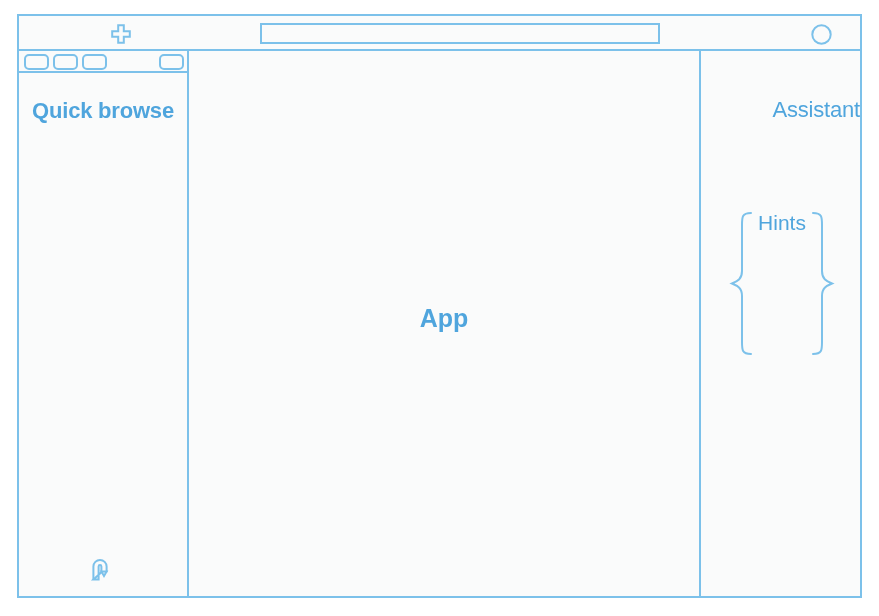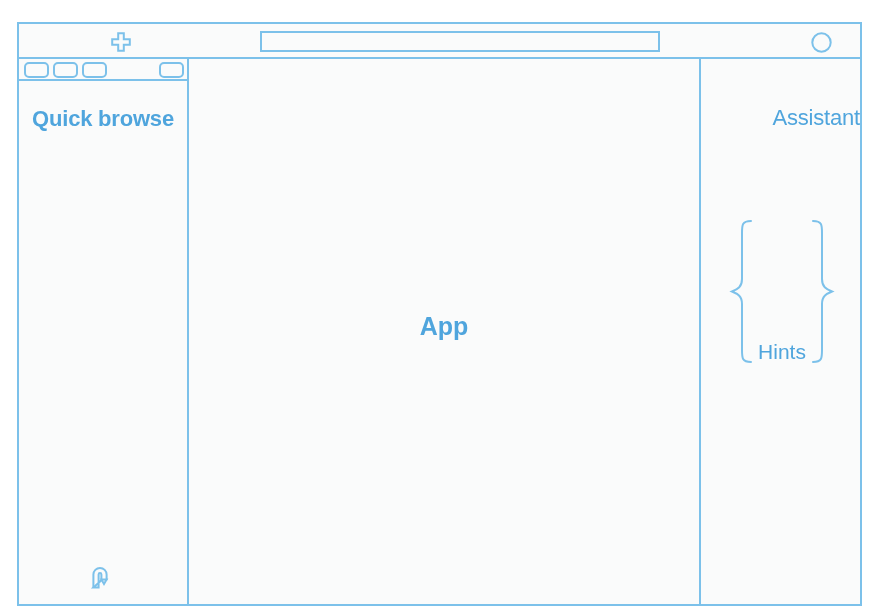--- a/index.html
+++ b/index.html
@@ -23,21 +23,20 @@
   
   .window-frame {
     position: absolute;
     left: 17px;
     top: 14px;
     width: 845px;
     height: 584px;
     box-sizing: border-box;
     border: 2px solid #7cc1ea;
     background: #fafbfb;
-    margin-top: 8px;
   }
 
   
   .header-bar {
     position: absolute;
     left: 0; top: 0;
     width: 100%;
     height: 35px;
     box-sizing: border-box;
     border-bottom: 2px solid #7cc1ea;
@@ -218,21 +217,21 @@
     letter-spacing: -0.2px;
   }
 
   .hints-block {
     position: absolute;
     left: 11px;
     top: 160px;
     width: 140px;
     height: 145px;
     display: flex;
-    align-items: flex-end;
+    align-items: flex-start;
     justify-content: center;
   }
 
   .brace {
     width: 26px;
     height: 145px;
     flex: 0 0 auto;
   }
 
   .hints-label {

